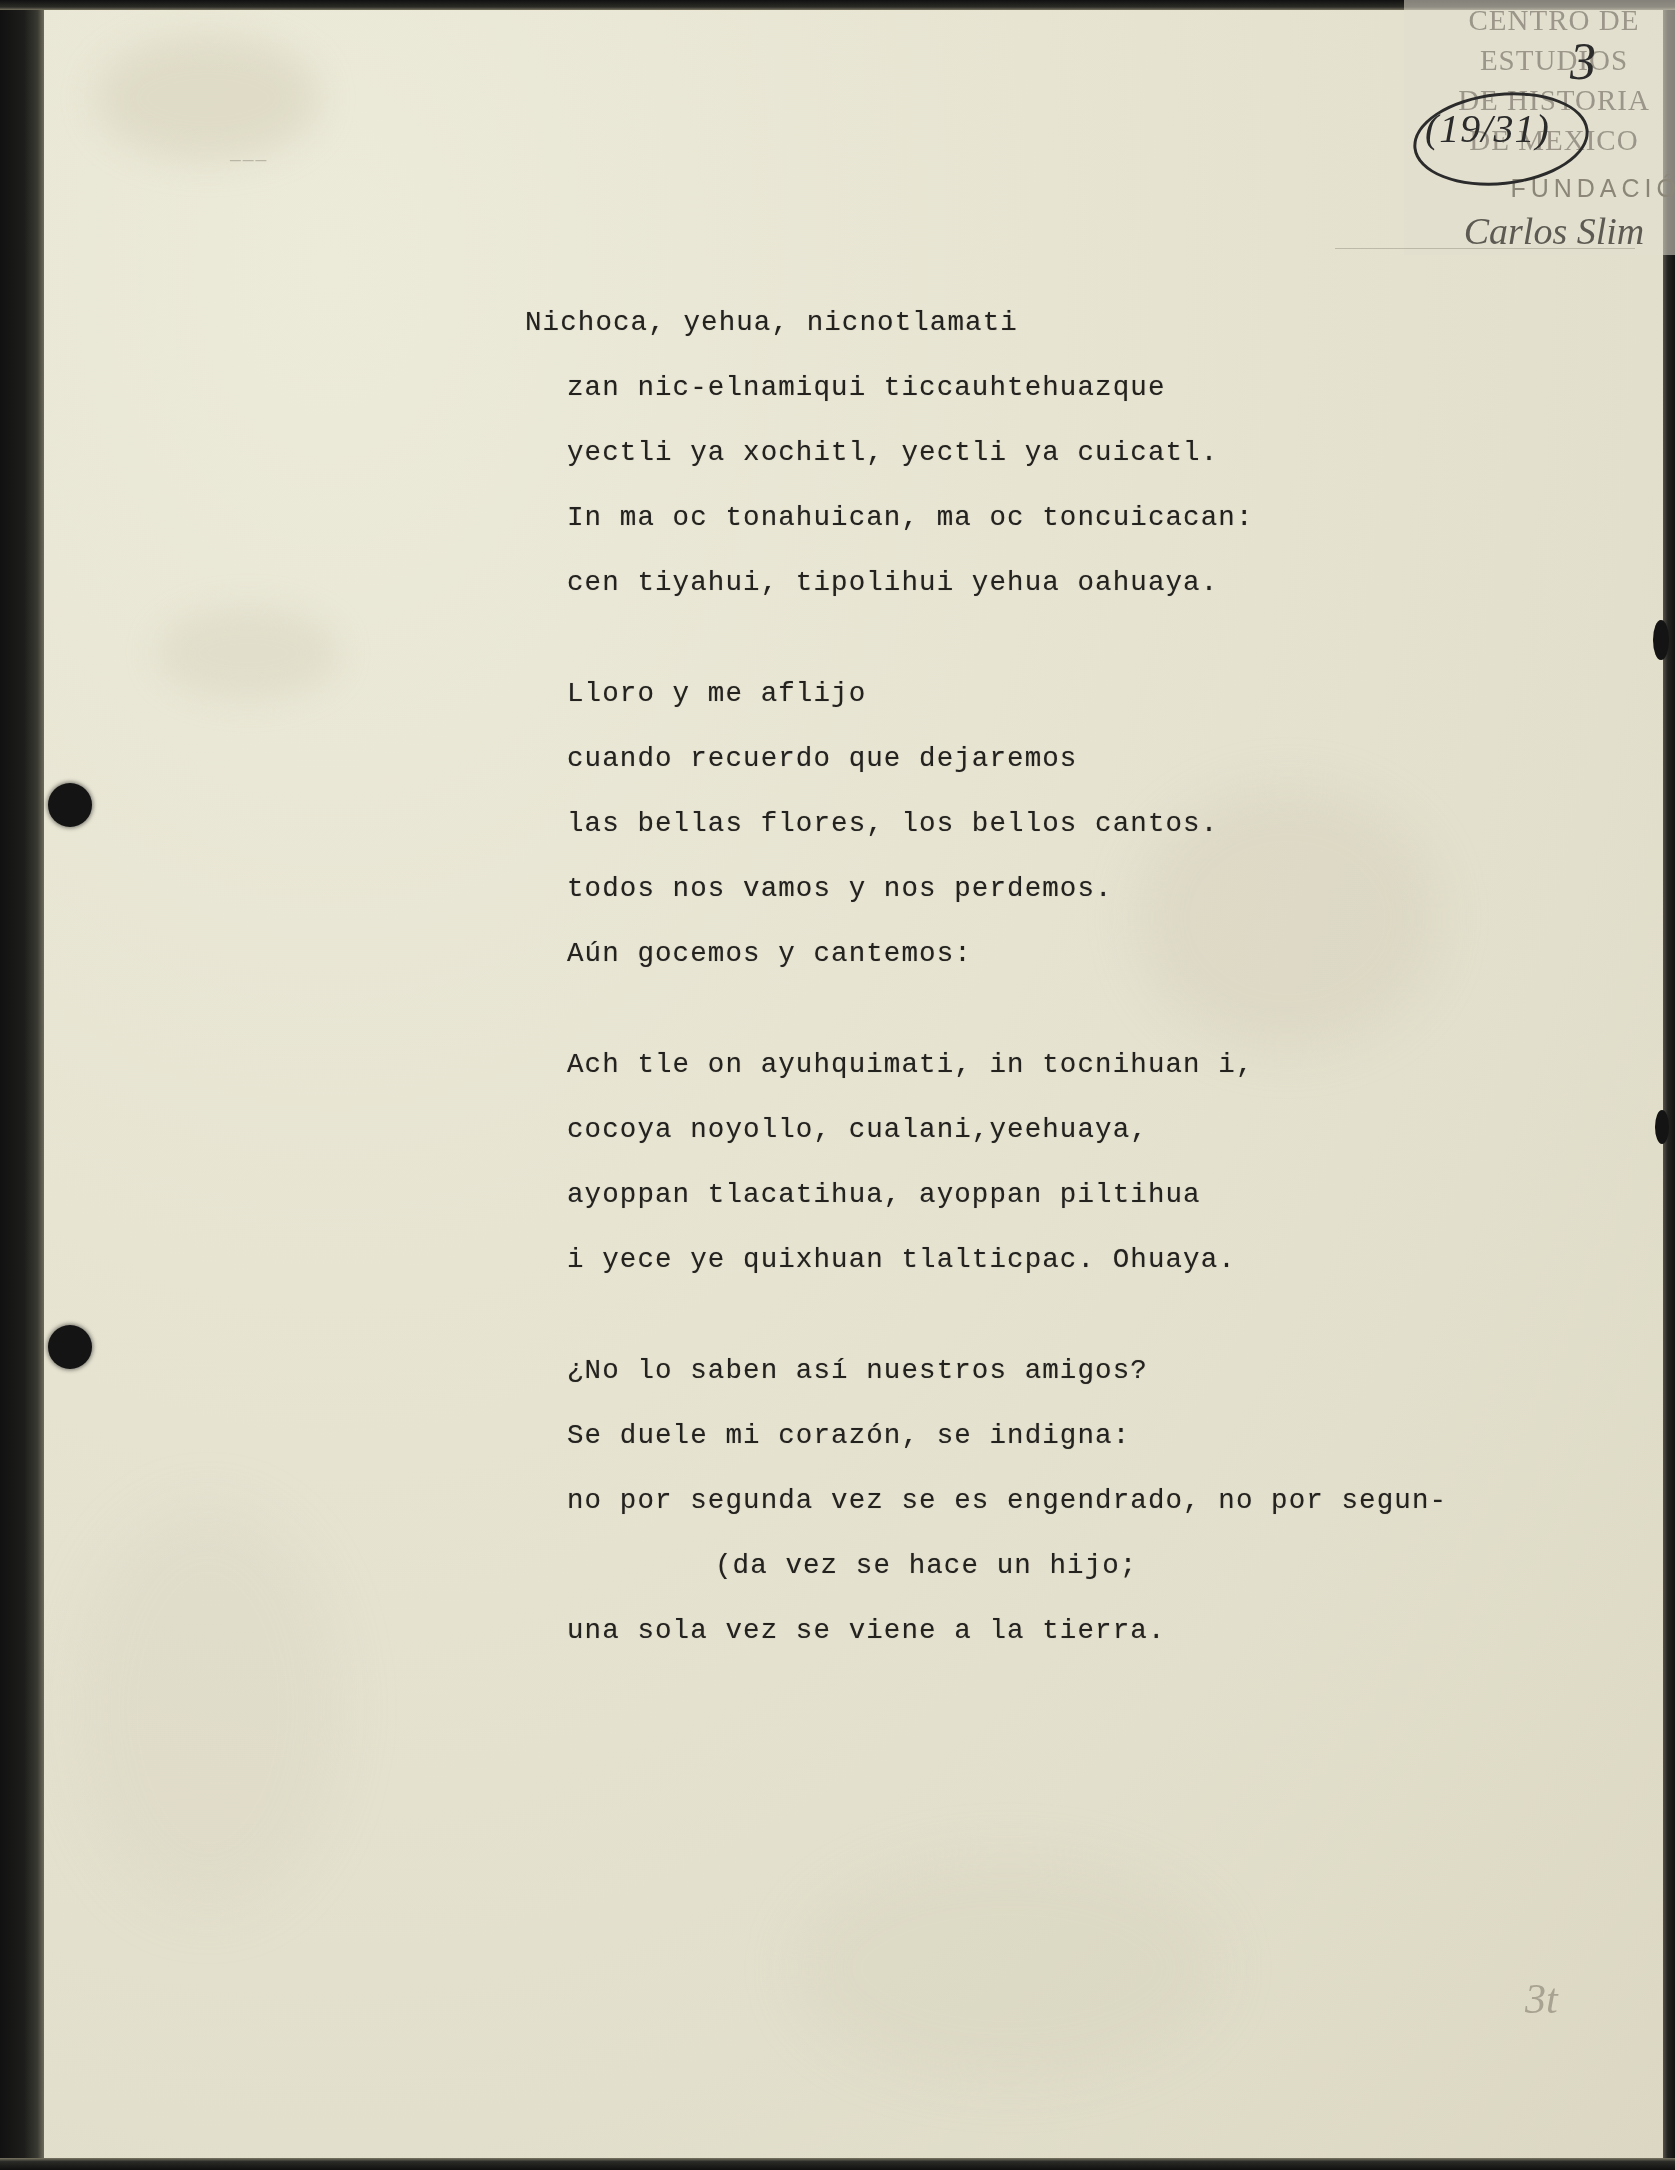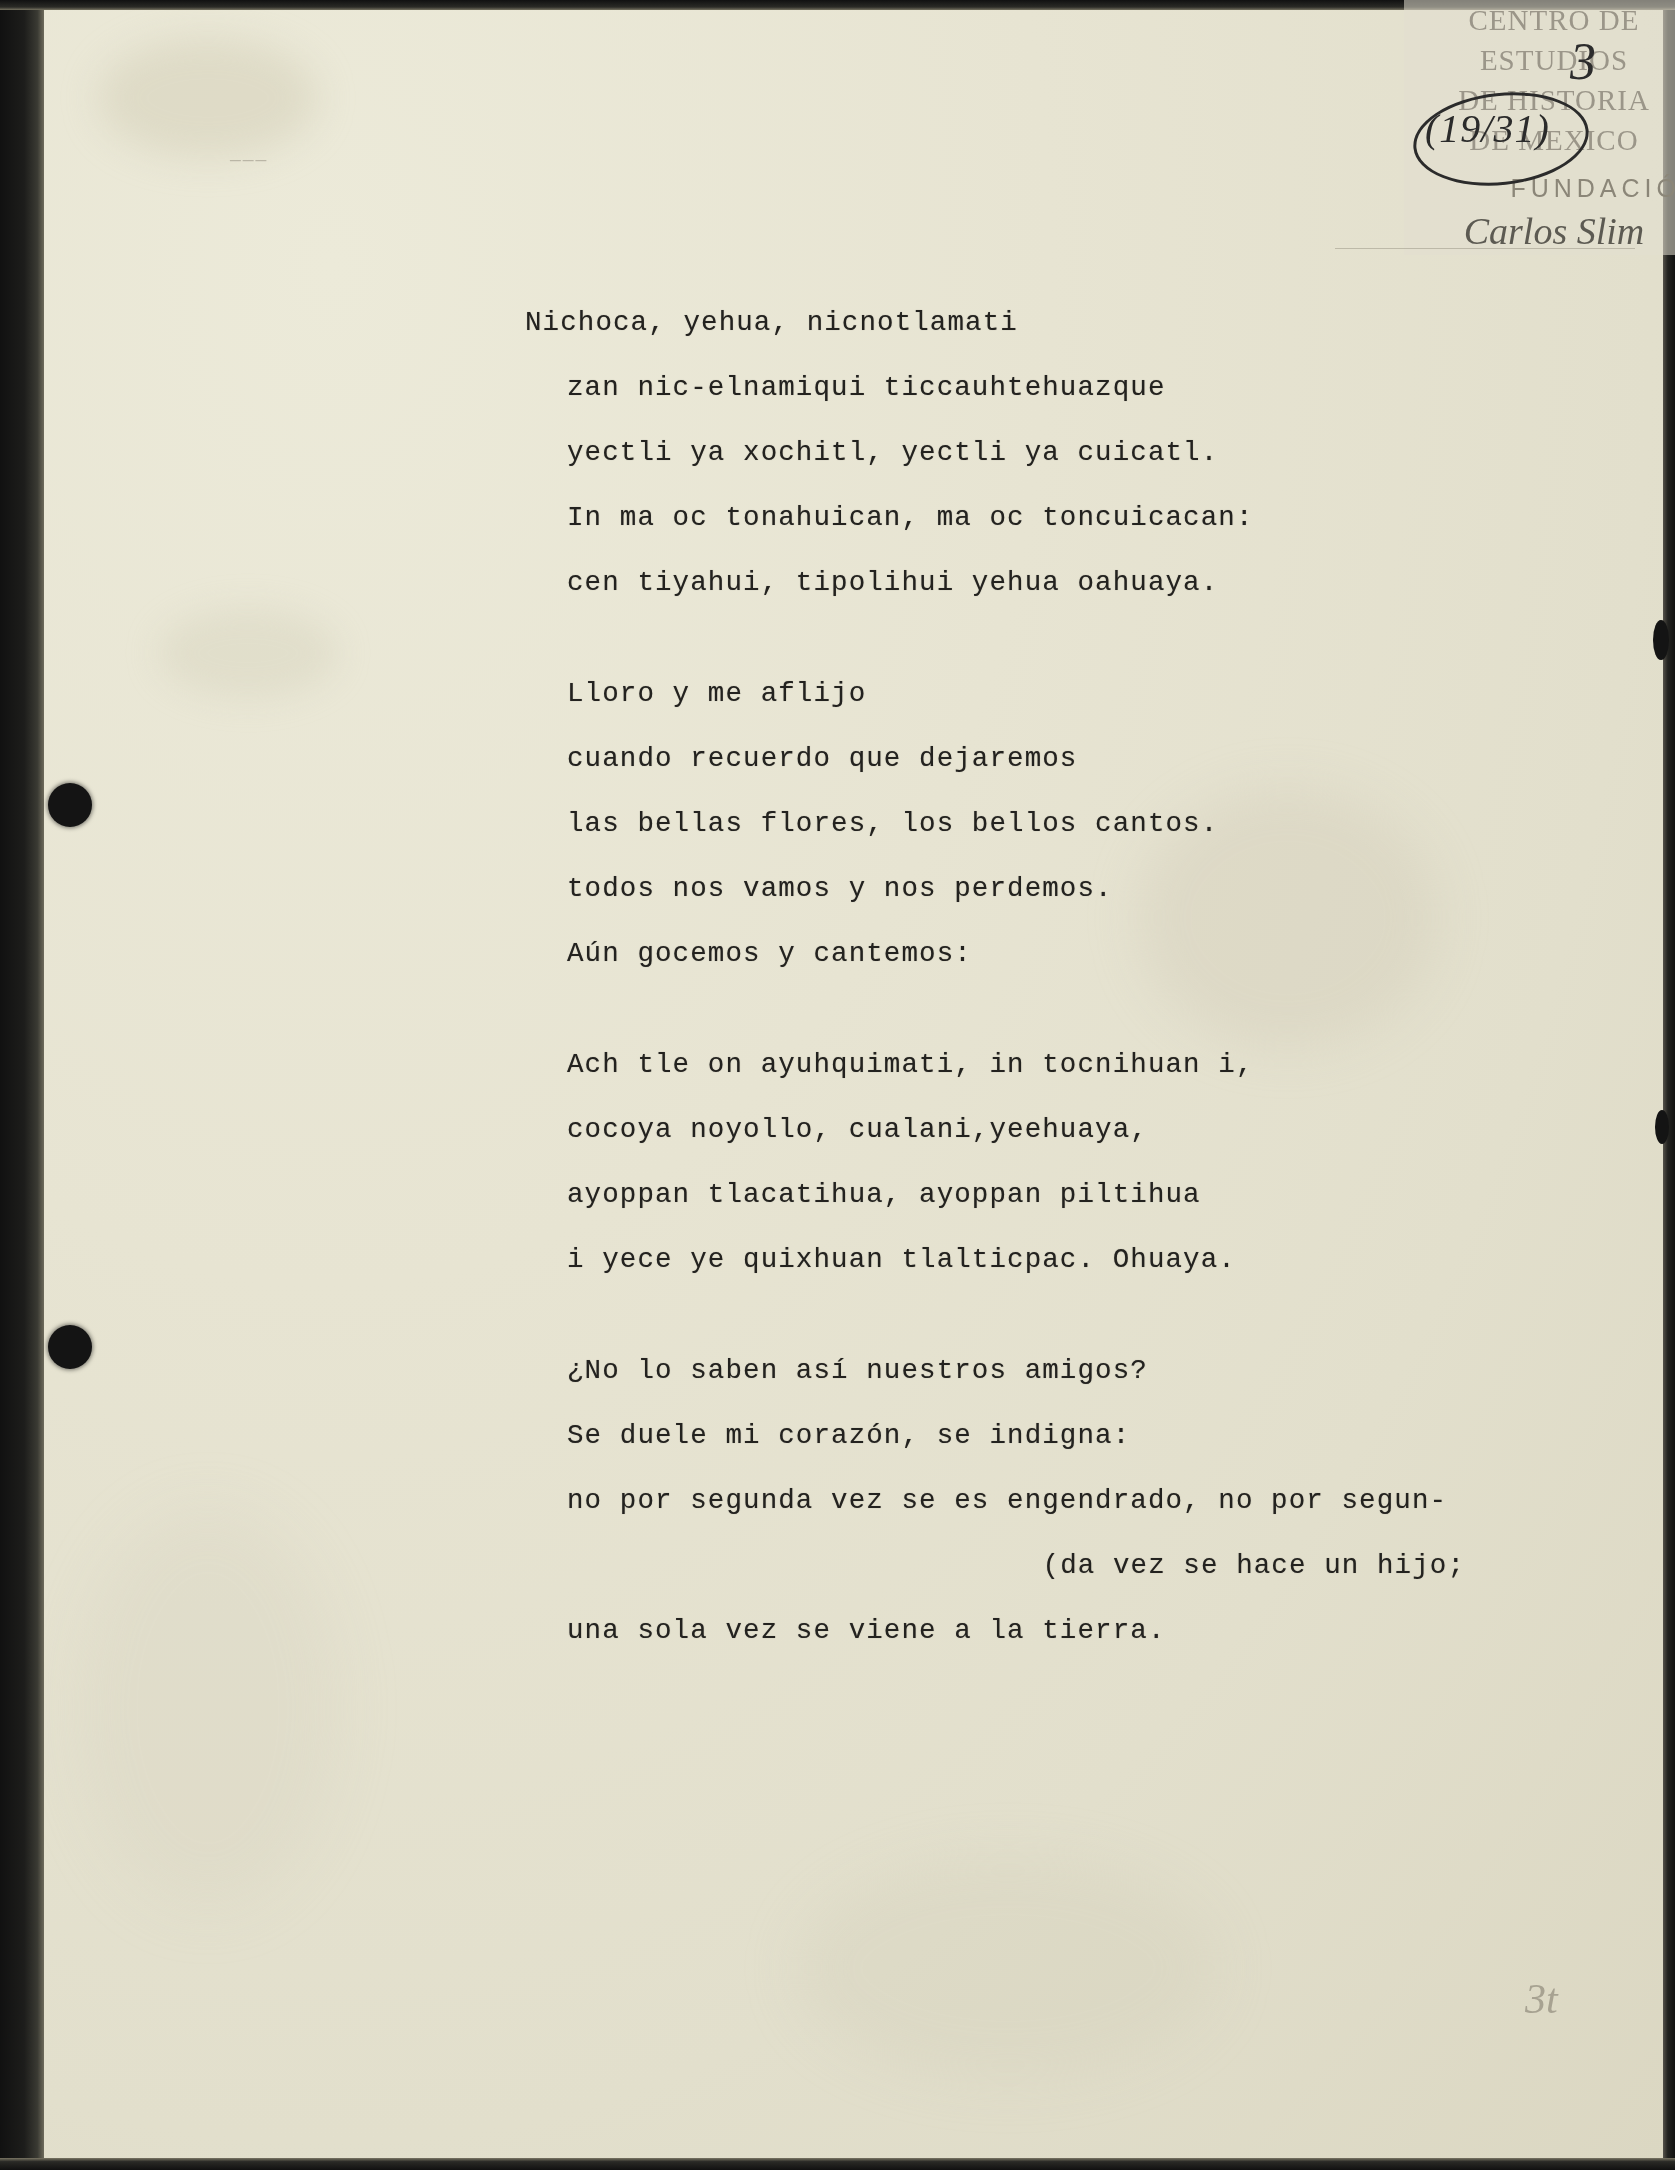--- a/index.html
+++ b/index.html
@@ -184,21 +184,21 @@
   .line {
     color: #23221f;
     font-size: 27.5px;
     line-height: 65px;
     letter-spacing: 1.1px;
     white-space: pre;
     text-shadow: 0 0 1px rgba(40,38,34,0.35);
   }
   .line.first { margin-left: -20px; }
   .line.ind { margin-left: 22px; }
-  .line.cont { margin-left: 170px; text-align: right; }
+  .line.cont { margin-left: 170px; }
 </style>
 </head>
 <body>
 
 <div id="page">
 
   <div id="sheet">
     <div class="blotch b1"></div>
     <div class="blotch b2"></div>
     <div class="blotch b3"></div>

